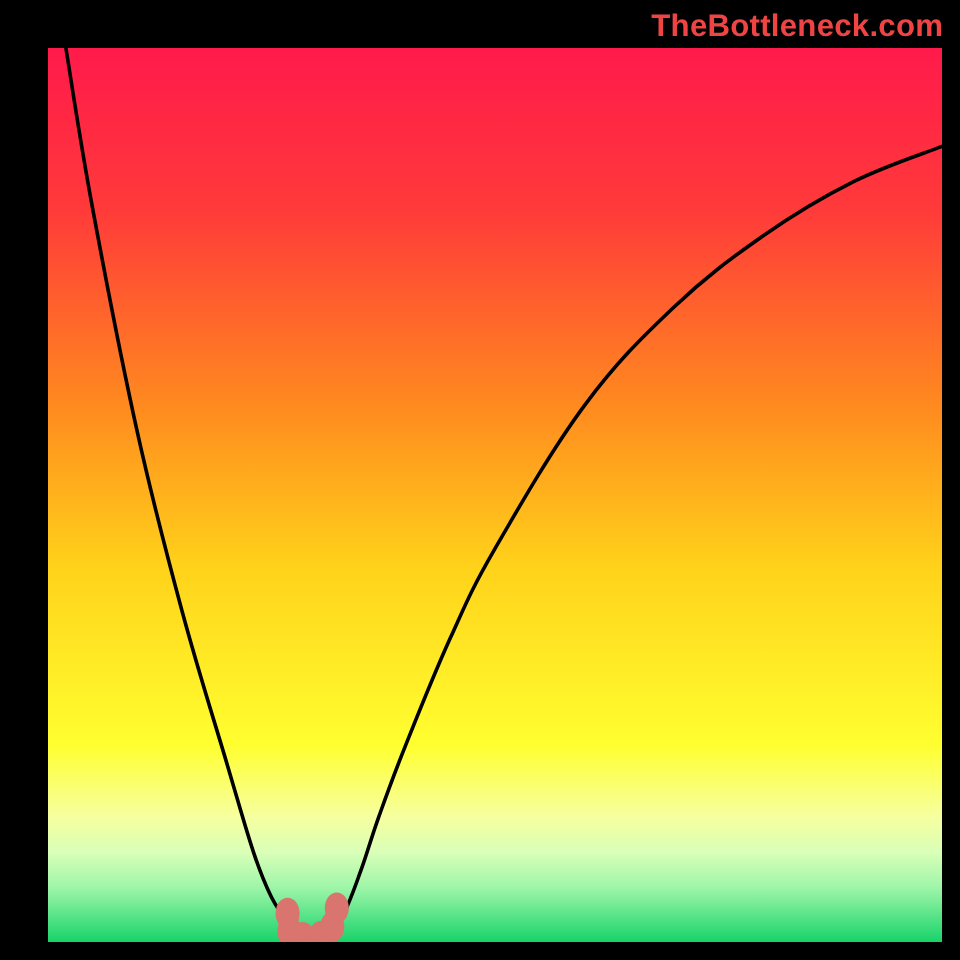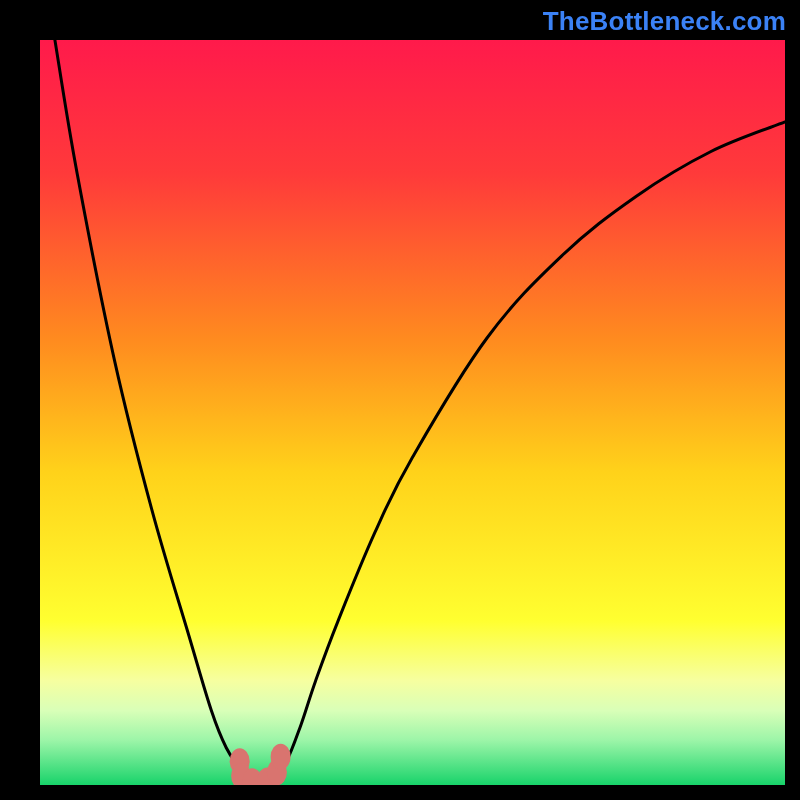--- a/index.html
+++ b/index.html
@@ -26,21 +26,21 @@
     height: 745px;
     overflow: hidden;
   }
   .watermark {
     position: absolute;
     top: 6px;
     right: 14px;
     font-family: Arial, Helvetica, sans-serif;
     font-size: 26px;
     font-weight: 600;
-    color: #3b82f6;
+    color: #ef4444;
     letter-spacing: 0.2px;
   }
   svg { display: block; }
 </style>
 </head>
 <body>
 
 <div class="frame">
   <div class="plot">
     <svg id="chart-svg" width="745" height="745" viewBox="0 0 745 745">

